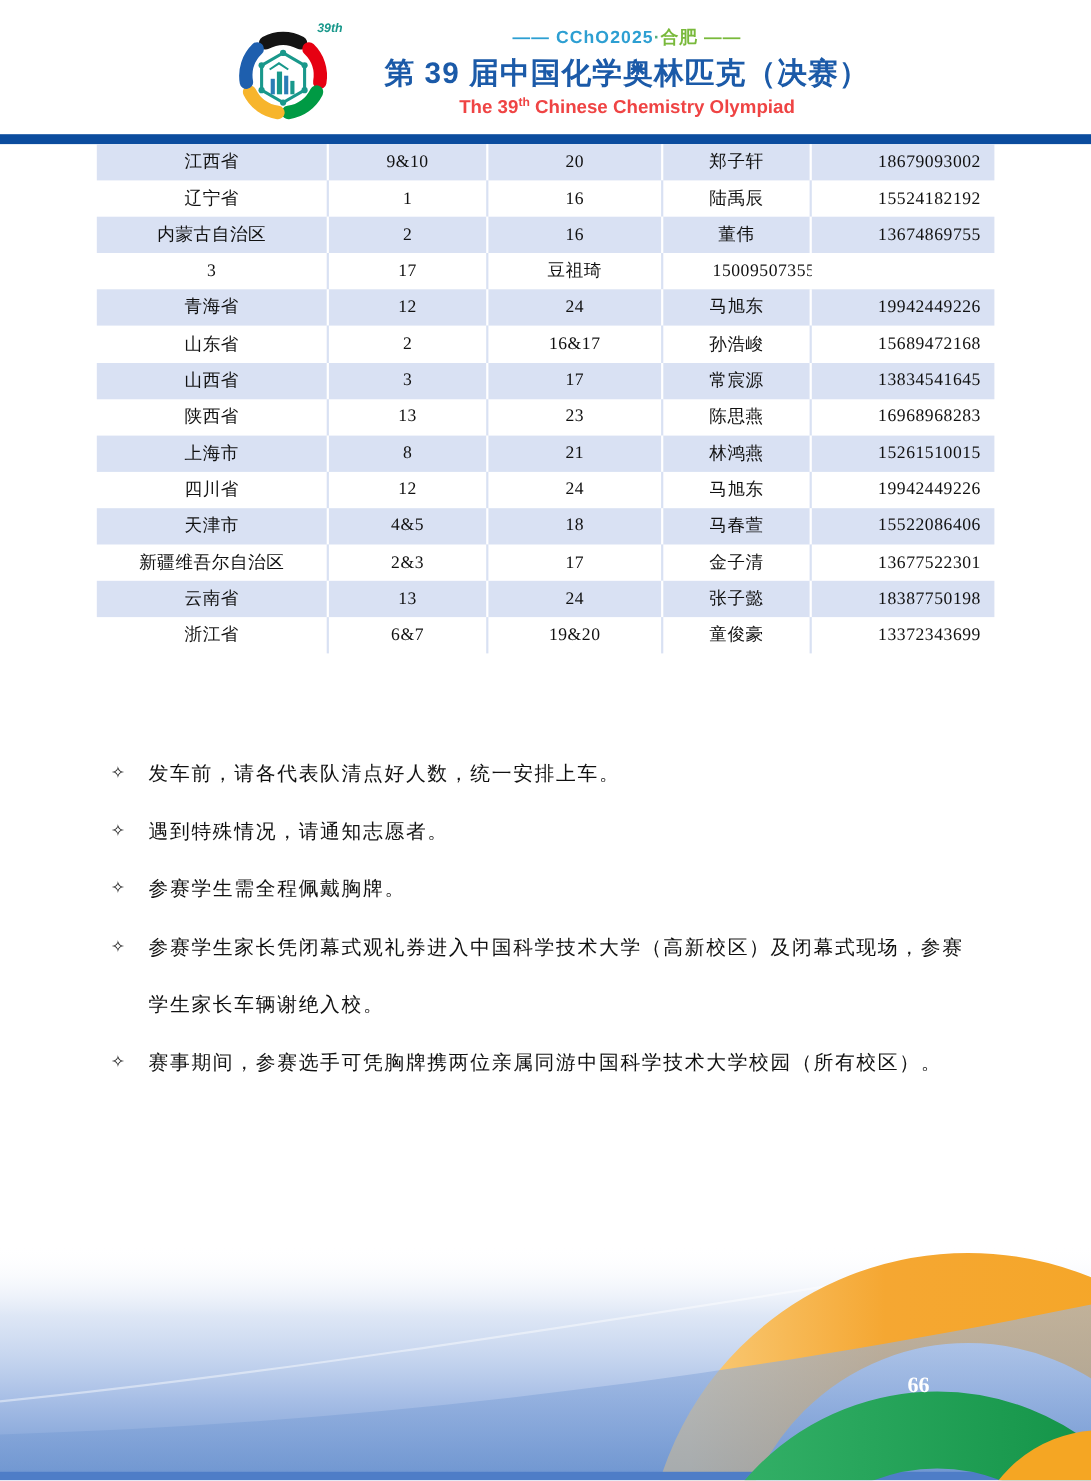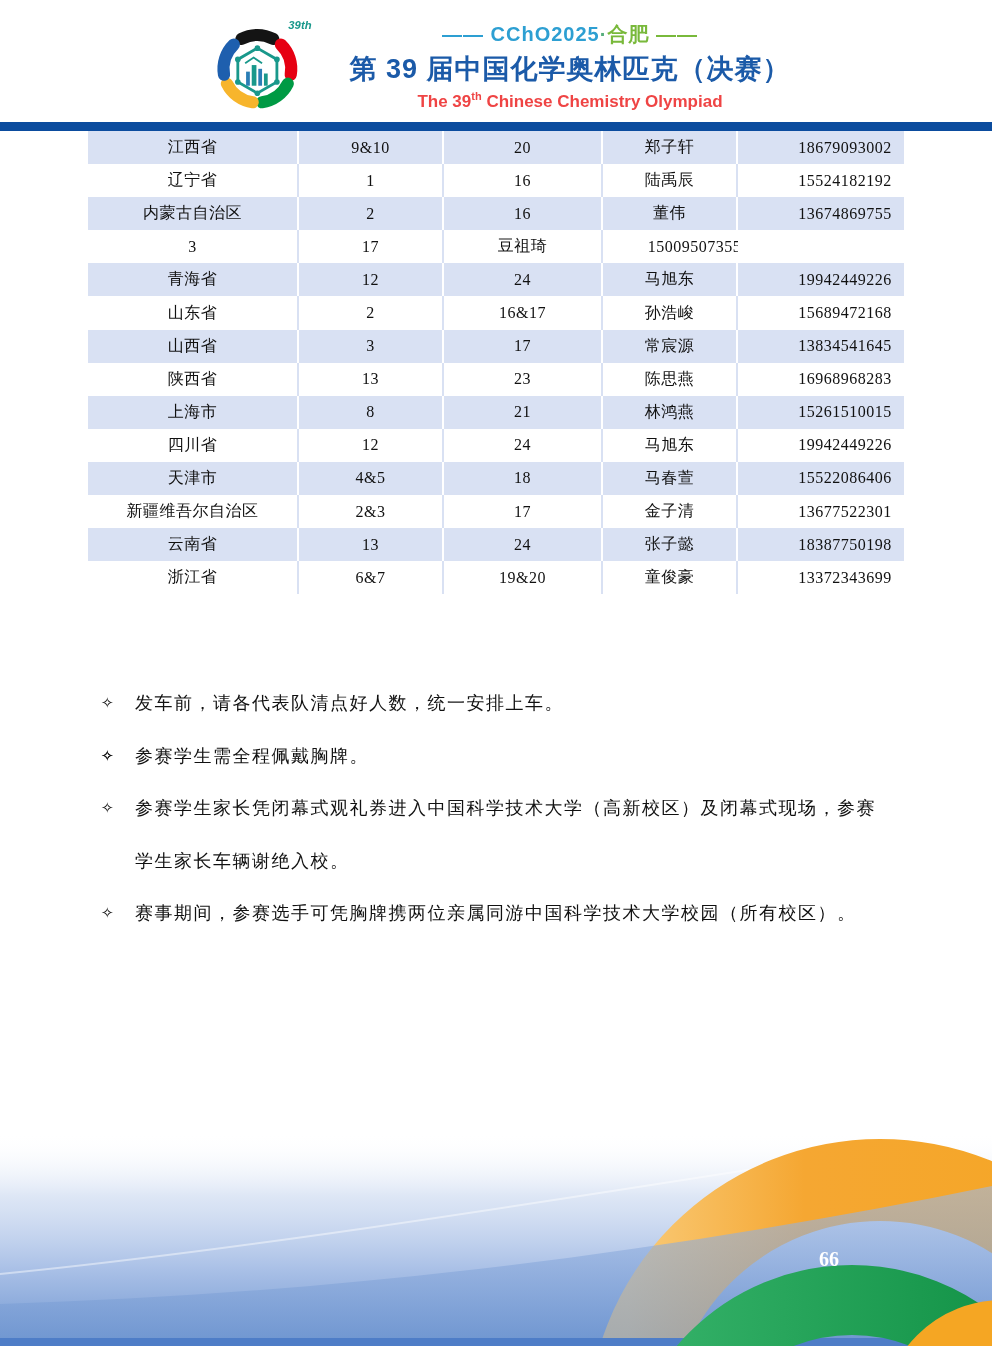--- a/index.html
+++ b/index.html
@@ -4,21 +4,21 @@
 <style>
   html,body{margin:0;padding:0;}
   .page{position:relative;width:992px;height:1346px;background:#ffffff;overflow:hidden;
         font-family:"Liberation Sans", sans-serif;}
 
   
   .header{position:absolute;top:16px;left:0;width:100%;display:flex;justify-content:center;
           align-items:center;gap:24px;}
   .logo-svg{width:124px;height:100px;flex:0 0 auto;}
   .header-text{text-align:center;}
-  .event-line{font-size:20px;font-weight:bold;letter-spacing:1px;white-space:nowrap;}
+  .event-line{font-size:16px;font-weight:bold;letter-spacing:1px;white-space:nowrap;}
   .seg1{color:#2D9FD2;} .seg2{color:#55AD7C;} .seg3{color:#79B93B;}
   .title-cn{font-size:27px;font-weight:bold;color:#1B5AA8;letter-spacing:1px;margin-top:3px;white-space:nowrap;}
   .title-en{font-size:17px;font-weight:bold;color:#ef4444;margin-top:3px;}
   .title-en sup{font-size:11px;}
 
   
   .divider-bar{position:absolute;top:122px;left:0;width:992px;height:9px;background:#0B4C9E;}
 
   
   .table{position:absolute;left:88px;top:131px;width:816px;
@@ -31,21 +31,21 @@
   .cell:last-child{border-right:none;padding-left:48px;}
 
   
   .notes{position:absolute;left:88px;top:677px;width:800px;color:#111;
          font-family:"Liberation Serif","DejaVu Serif",serif;}
   .note{position:relative;padding-left:47px;font-size:18px;letter-spacing:1.5px;line-height:52.5px;}
   .bullet{position:absolute;left:13px;top:0;font-size:15px;line-height:52.5px;letter-spacing:0;color:#111;}
 
   
   .footer-deco{position:absolute;left:0;bottom:0;width:992px;height:220px;display:block;}
-  .page-number{position:absolute;left:813px;top:1248px;width:32px;text-align:center;z-index:5;
+  .page-number{position:absolute;left:813px;top:1248px;width:32px;text-align:right;z-index:5;
                color:#ffffff;font-weight:bold;font-size:20px;
                font-family:"Liberation Serif","DejaVu Serif",serif;}
 </style>
 </head>
 <body>
 
 <div class="page">
 
   <div class="header">
     <svg class="logo-svg" viewBox="0 0 132 106">
@@ -178,21 +178,21 @@
         <div class="cell">浙江省</div>
         <div class="cell">6&amp;7</div>
         <div class="cell">19&amp;20</div>
         <div class="cell">童俊豪</div>
         <div class="cell">13372343699</div>
       </div>
   </div>
 
   <div class="notes">
     <div class="note"><span class="bullet">✧</span><span class="ntext">发车前，请各代表队清点好人数，统一安排上车。</span></div>
-    <div class="note"><span class="bullet">✧</span></div>
+    <div class="note"><span class="bullet">✧</span><span class="ntext">遇到特殊情况，请通知志愿者。</span></div>
     <div class="note"><span class="bullet">✧</span><span class="ntext">参赛学生需全程佩戴胸牌。</span></div>
     <div class="note"><span class="bullet">✧</span><span class="ntext">参赛学生家长凭闭幕式观礼券进入中国科学技术大学（高新校区）及闭幕式现场，参赛学生家长车辆谢绝入校。</span></div>
     <div class="note"><span class="bullet">✧</span><span class="ntext">赛事期间，参赛选手可凭胸牌携两位亲属同游中国科学技术大学校园（所有校区）。</span></div>
   </div>
 
   <svg class="footer-deco" viewBox="0 0 992 220" preserveAspectRatio="none">
     <defs>
       <linearGradient id="gBase" x1="0" y1="0" x2="0" y2="1">
         <stop offset="0" stop-color="#ffffff" stop-opacity="0"></stop>
         <stop offset="0.3" stop-color="#C7D6EF" stop-opacity="0.6"></stop>

